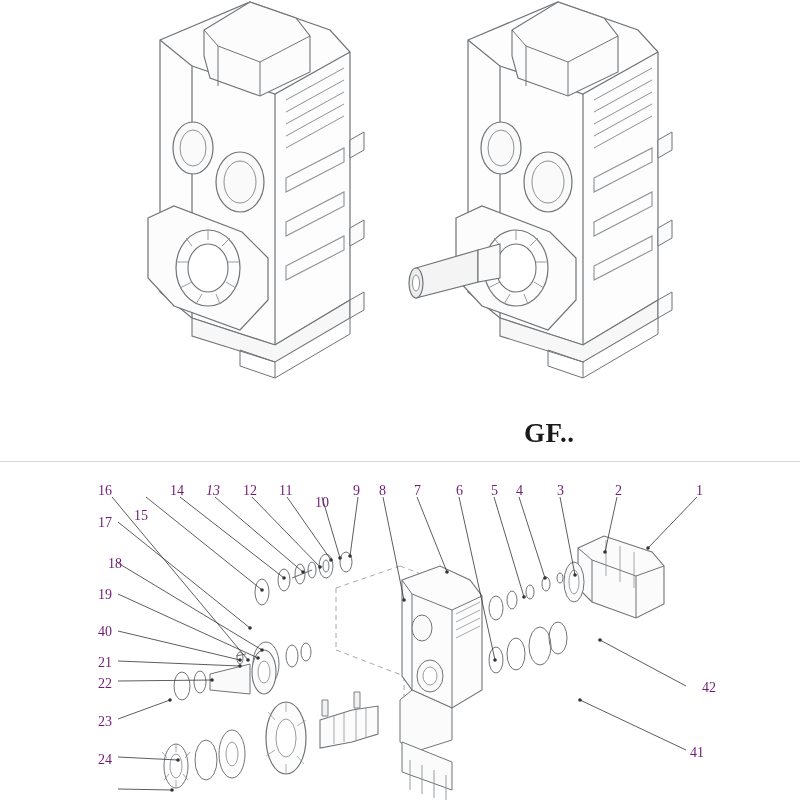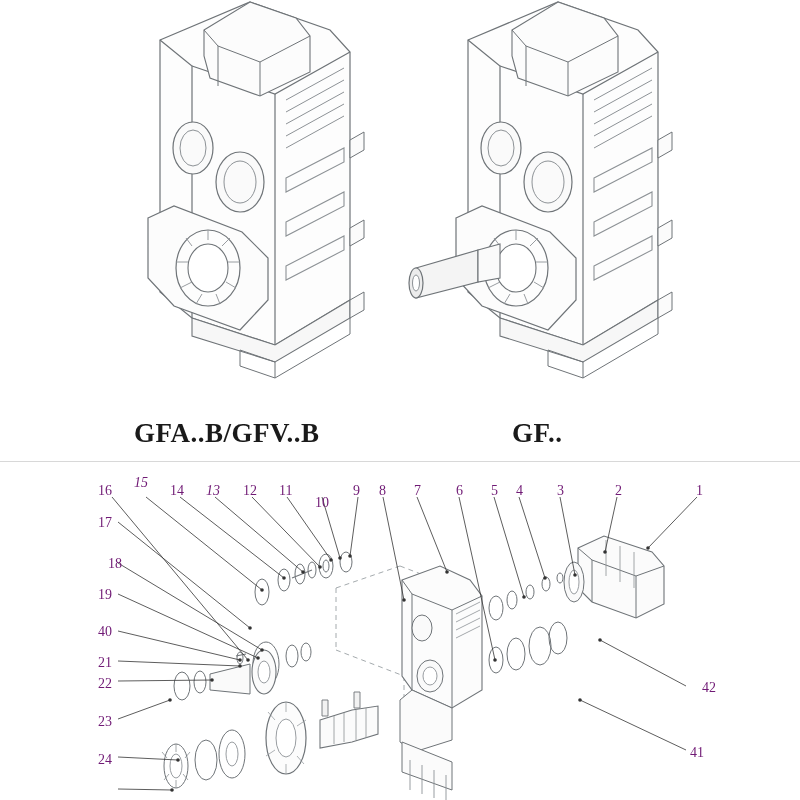--- a/index.html
+++ b/index.html
@@ -34,21 +34,21 @@
     font-size: 27px;
     color: #1a1a1a;
     letter-spacing: 0.5px;
     white-space: nowrap;
   }
   #caption-left {
     left: 134px;
     top: 418px;
   }
   #caption-right {
-    left: 512px;
+    left: 524px;
     top: 418px;
   }
   .callout-num {
     position: absolute;
     font-family: "Liberation Serif", serif;
     font-size: 14px;
     color: #701a75;
     white-space: nowrap;
   }
   .divider {
@@ -322,26 +322,25 @@
         <circle cx="170" cy="700" r="1.8"></circle>
         <circle cx="178" cy="760" r="1.8"></circle>
         <circle cx="172" cy="790" r="1.8"></circle>
         <circle cx="600" cy="640" r="1.8"></circle>
         <circle cx="580" cy="700" r="1.8"></circle>
       </g>
   </svg>
 
   <div class="divider"></div>
 
-  <div class="caption" id="caption-left">GFA..B/GFV..B</div>
   <div class="caption" id="caption-right">GF..</div>
 
   <div id="callout-layer">
       <div class="callout-num" style="left: 98px; top: 483px;">16</div>
-      <div class="callout-num" style="left: 134px; top: 475px; font-style: italic;">15</div>
+      <div class="callout-num" style="left: 134px; top: 508px;">15</div>
       <div class="callout-num" style="left: 170px; top: 483px;">14</div>
       <div class="callout-num" style="left: 206px; top: 483px; font-style: italic;">13</div>
       <div class="callout-num" style="left: 243px; top: 483px;">12</div>
       <div class="callout-num" style="left: 279px; top: 483px;">11</div>
       <div class="callout-num" style="left: 315px; top: 495px;">10</div>
       <div class="callout-num" style="left: 353px; top: 483px;">9</div>
       <div class="callout-num" style="left: 379px; top: 483px;">8</div>
       <div class="callout-num" style="left: 414px; top: 483px;">7</div>
       <div class="callout-num" style="left: 456px; top: 483px;">6</div>
       <div class="callout-num" style="left: 491px; top: 483px;">5</div>

